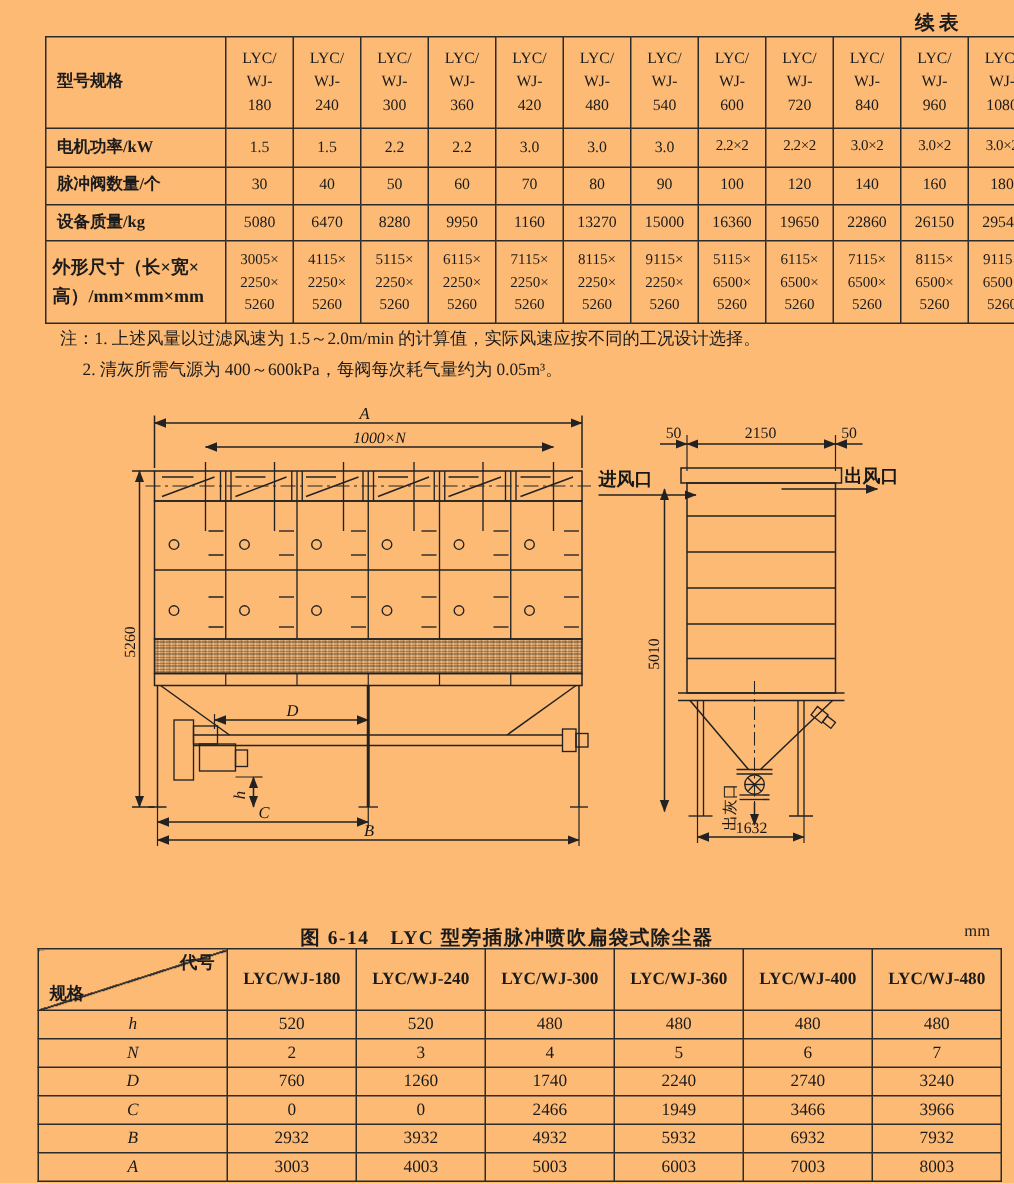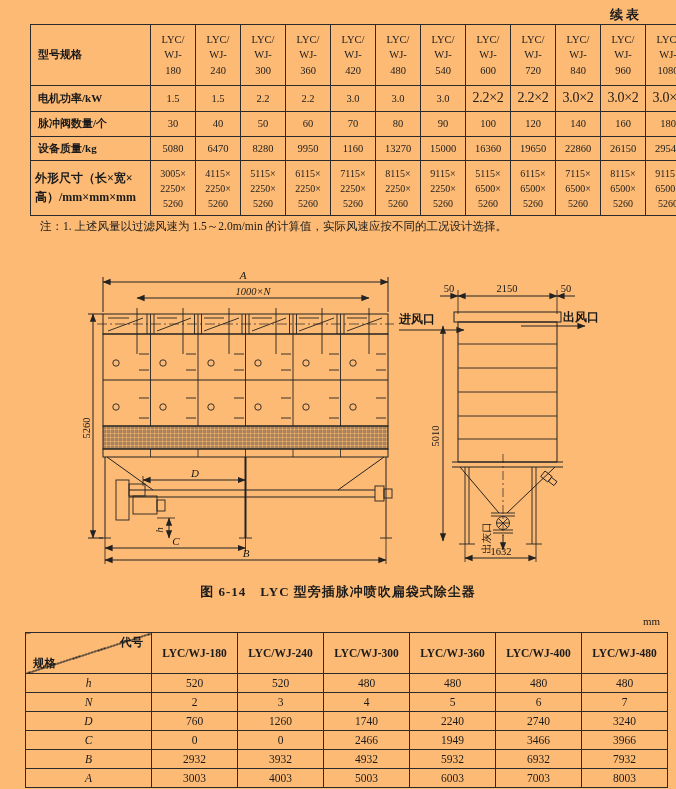--- a/index.html
+++ b/index.html
@@ -14,27 +14,27 @@
   td{border:1px solid #2b2b2b;text-align:center;vertical-align:middle;padding:0;}
   .t1{left:30px;top:24px;width:642px;font-size:10.5px;}
   .t1 td{width:44px;line-height:1.45;}
   .t1 td.rl{width:112px;text-align:left;padding-left:7px;font-weight:700;font-size:11px;}
   .t1 tr.hrow td{height:60px;}
   .t1 tr.r1 td{height:25px;}
   .t1 tr.r2 td{height:24px;}
   .t1 tr.r3 td{height:23px;}
   .t1 tr.r4 td{height:54px;font-size:10px;line-height:1.5;}
   .t1 td.rl.dims{padding-left:4px;font-size:12px;line-height:1.6;}
-  .t1 .pw{font-size:14px;letter-spacing:-0.3px;}
+  .t1 .pw{font-size:10px;letter-spacing:-0.3px;}
   
   .notes{left:40px;top:216px;width:610px;font-size:11.5px;line-height:1.85;}
   .notes .l2{padding-left:15px;}
   
   .fig{left:83px;top:266px;}
-  .figcap{left:0;top:583px;width:676px;text-align:center;font-size:13px;font-weight:600;letter-spacing:1px;}
+  .figcap{left:0;top:616px;width:676px;text-align:center;font-size:13px;font-weight:600;letter-spacing:1px;}
   
   .t2title{left:0;top:612px;width:676px;text-align:center;font-size:13px;font-weight:700;letter-spacing:1px;}
   .unit{left:0;top:615px;width:660px;text-align:right;font-size:11px;font-weight:400;}
   .t2{left:25px;top:632px;width:640px;font-size:11.5px;}
   .t2 td{width:85px;height:18px;line-height:1.1;}
   .t2 td.corner{width:125px;}
   .t2 tr.hrow td{height:40px;font-weight:700;font-size:11.5px;}
   .t2 td.rl2{font-style:italic;font-family:"Liberation Serif",serif;}
   .corner{position:relative;background:
      linear-gradient(to bottom right,transparent 0,transparent calc(50% - 0.7px),#2b2b2b calc(50% - 0.7px),#2b2b2b calc(50% + 0.7px),transparent calc(50% + 0.7px));}
@@ -177,20 +177,21 @@
 5260</td>
       <td class="pre">9115×
 6500×
 5260</td>
     </tr>
   </tbody>
     </table>
 
   <div class="abs notes">
     <div class="l1">注：1. 上述风量以过滤风速为 1.5～2.0m/min 的计算值，实际风速应按不同的工况设计选择。</div>
+    <div class="l2">2. 清灰所需气源为 400～600kPa，每阀每次耗气量约为 0.05m³。</div>
   </div>
 
   <svg class="abs fig" width="592" height="308" viewBox="0 0 592 308">
     <defs>
       <marker id="ar" viewBox="0 0 10 10" refX="9" refY="5" markerWidth="8.5" markerHeight="8.5" orient="auto-start-reverse">
         <path d="M0,1.3 L9.5,5 L0,8.7 z" fill="#222"></path>
       </marker>
       <pattern id="grid" width="4" height="4" patternUnits="userSpaceOnUse">
         <path d="M0 0H4 M0 2H4 M0 0V4 M2 0V4" stroke="#444" stroke-width="0.55" fill="none"></path>
       </pattern>

